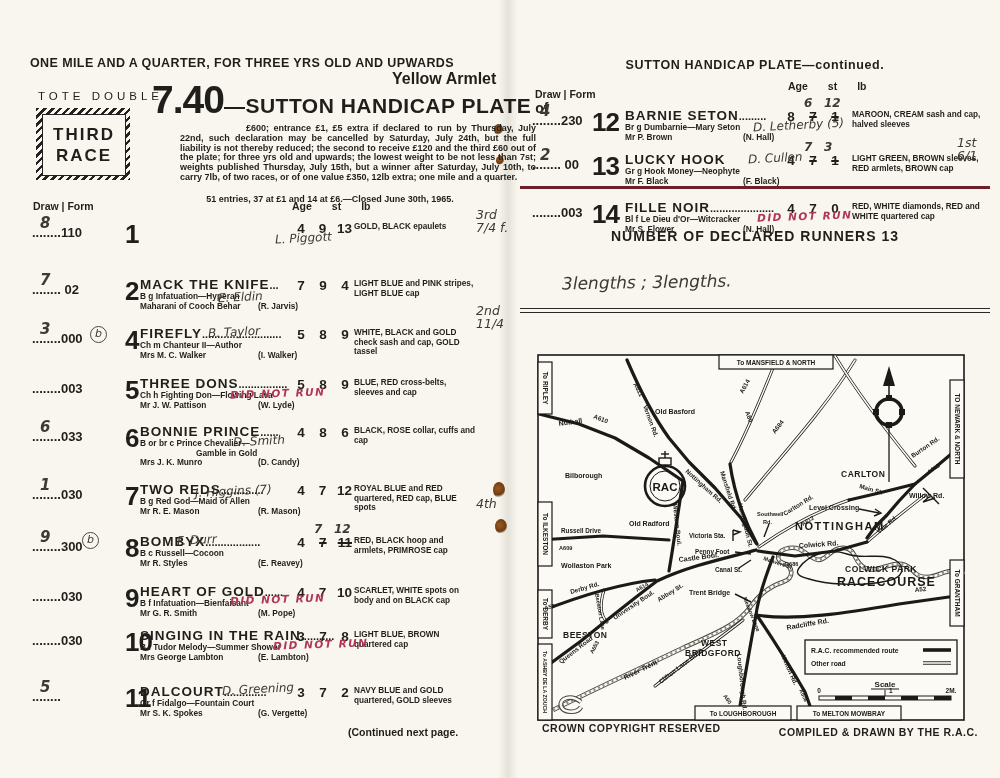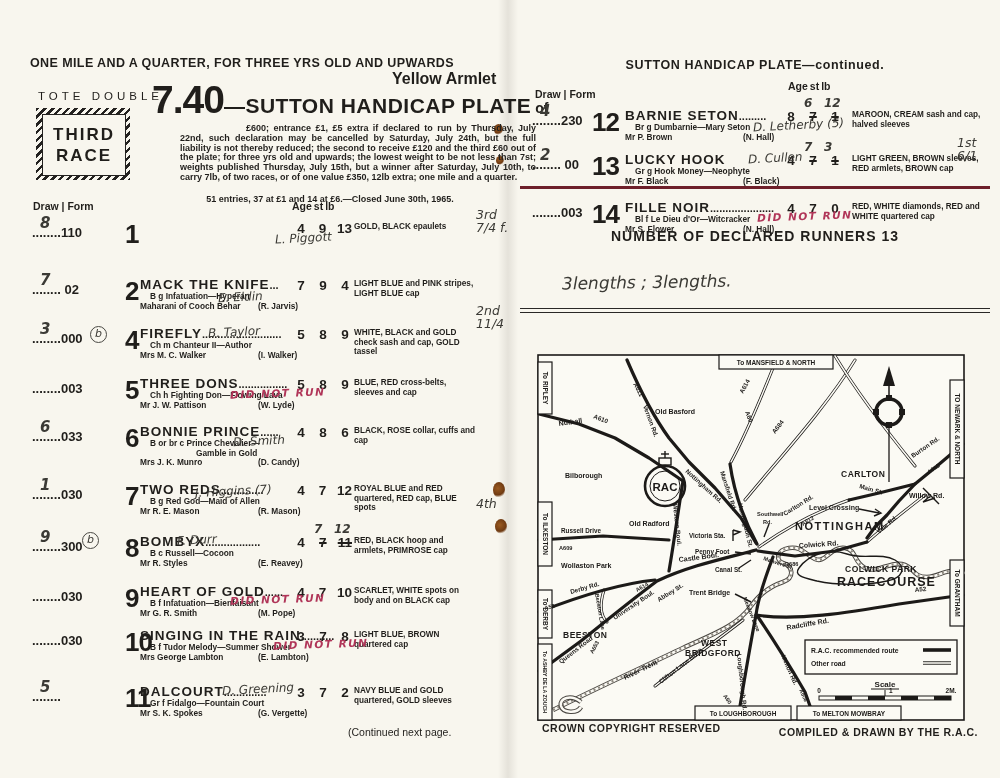--- a/index.html
+++ b/index.html
@@ -21,31 +21,31 @@
             font-size:17px;font-weight:800;letter-spacing:2px;line-height:21px;}
   .race-title{position:absolute;left:122px;top:28px;width:358px;white-space:nowrap;}
   .race-time{font-size:39px;font-weight:700;letter-spacing:-1px;}
   .race-name{font-size:21px;font-weight:800;letter-spacing:.5px;}
   .race-of{font-size:14px;font-weight:bold;}
   .conds{position:absolute;left:122px;top:74px;width:356px;font-size:9px;font-weight:600;
          line-height:9.8px;text-align:justify;text-indent:66px;margin-left:28px;}
   .entries-line{position:absolute;left:122px;top:144px;width:356px;font-size:9px;font-weight:600;text-align:center;}
 
   .col-df{position:absolute;font-size:10.5px;font-weight:bold;}
-  .col-wt{position:absolute;font-size:10.5px;font-weight:bold;display:flex;gap:2px;text-align:right;}
+  .col-wt{position:absolute;font-size:10.5px;font-weight:bold;display:flex;gap:20px;text-align:right;}
 
   .entry{position:absolute;left:0;width:100%;height:54px;}
   .e-drawform{position:absolute;left:2px;top:7px;width:92px;font-weight:bold;font-size:13px;white-space:nowrap;}
   .dots{font-weight:bold;}
   .e-draw-hw{position:absolute;left:8px;top:-11px;font-size:15px;}
   .e-num{position:absolute;left:95px;top:1px;width:42px;font-size:26px;font-weight:800;letter-spacing:-1px;font-stretch:condensed;}
   .e-name{position:absolute;left:110px;top:2px;width:215px;}
   .name-line{font-size:13.5px;font-weight:800;letter-spacing:1px;white-space:nowrap;}
   .leader{font-size:11px;letter-spacing:0;font-weight:bold;}
-  .pedigree{font-size:8.3px;font-weight:600;line-height:9.6px;white-space:nowrap;margin-left:10px;}
+  .pedigree{font-size:8.3px;font-weight:600;line-height:9.6px;white-space:nowrap;}
   .pedigree:empty{display:none;}
   .ped2{margin-left:56px;}
   .owner-line{position:relative;font-size:8.3px;font-weight:600;line-height:9.6px;}
   .trainer{position:absolute;left:118px;}
   .e-wt{position:absolute;left:264px;top:3px;width:58px;display:flex;justify-content:space-between;
         font-size:13.5px;font-weight:800;}
   .e-wt span{min-width:14px;text-align:center;}
   .struck{text-decoration:line-through;text-decoration-thickness:2px;}
   .wt-hw{position:absolute;top:-13px;font-size:12px;min-width:0!important;}
   .e-colours{position:absolute;left:324px;top:4px;width:122px;font-size:8.2px;font-weight:bold;line-height:9.6px;}
@@ -63,21 +63,21 @@
   #page-right .e-num{left:72px;}
   #page-right .e-name{left:105px;width:188px;}
   #page-right .e-colours{left:332px;width:132px;}
   #page-right .e-note{left:437px;}
 
   .cont-head{position:absolute;left:0;top:8px;width:100%;text-align:center;font-size:12.5px;font-weight:bold;letter-spacing:.6px;}
   .red-line{position:absolute;left:0;top:136px;width:100%;height:2.5px;background:#6e1f2a;}
   .declared{position:absolute;left:0;top:178px;width:100%;text-align:center;font-size:14px;font-weight:800;letter-spacing:1px;}
   .lengths{position:absolute;left:42px;top:222px;font-size:17px;transform:rotate(-1deg);}
   .dbl-rule{position:absolute;left:0;top:258px;width:100%;height:3px;border-top:1.6px solid #2a2826;border-bottom:.8px solid #2a2826;}
-  .continued{position:absolute;left:318px;top:676px;font-size:10.5px;font-weight:normal;}
+  .continued{position:absolute;left:318px;top:676px;font-size:10.5px;font-weight:bold;}
   .crown{position:absolute;left:22px;top:672px;font-size:10.5px;font-weight:bold;letter-spacing:.5px;}
   .compiled{position:absolute;right:12px;top:676px;font-size:10.5px;font-weight:bold;letter-spacing:.5px;}
   #map-wrap{position:absolute;left:17px;top:304px;width:428px;height:367px;}
 
   .rust{position:absolute;border-radius:50%;
         background:radial-gradient(circle at 40% 40%,#9a5a20,#6f3a12 55%,rgba(111,58,18,0) 75%);}
 
   
   svg text{font-family:"Liberation Sans",sans-serif;fill:#1c1a18;}
   .m-gate{font-size:6.5px;font-weight:bold;}

